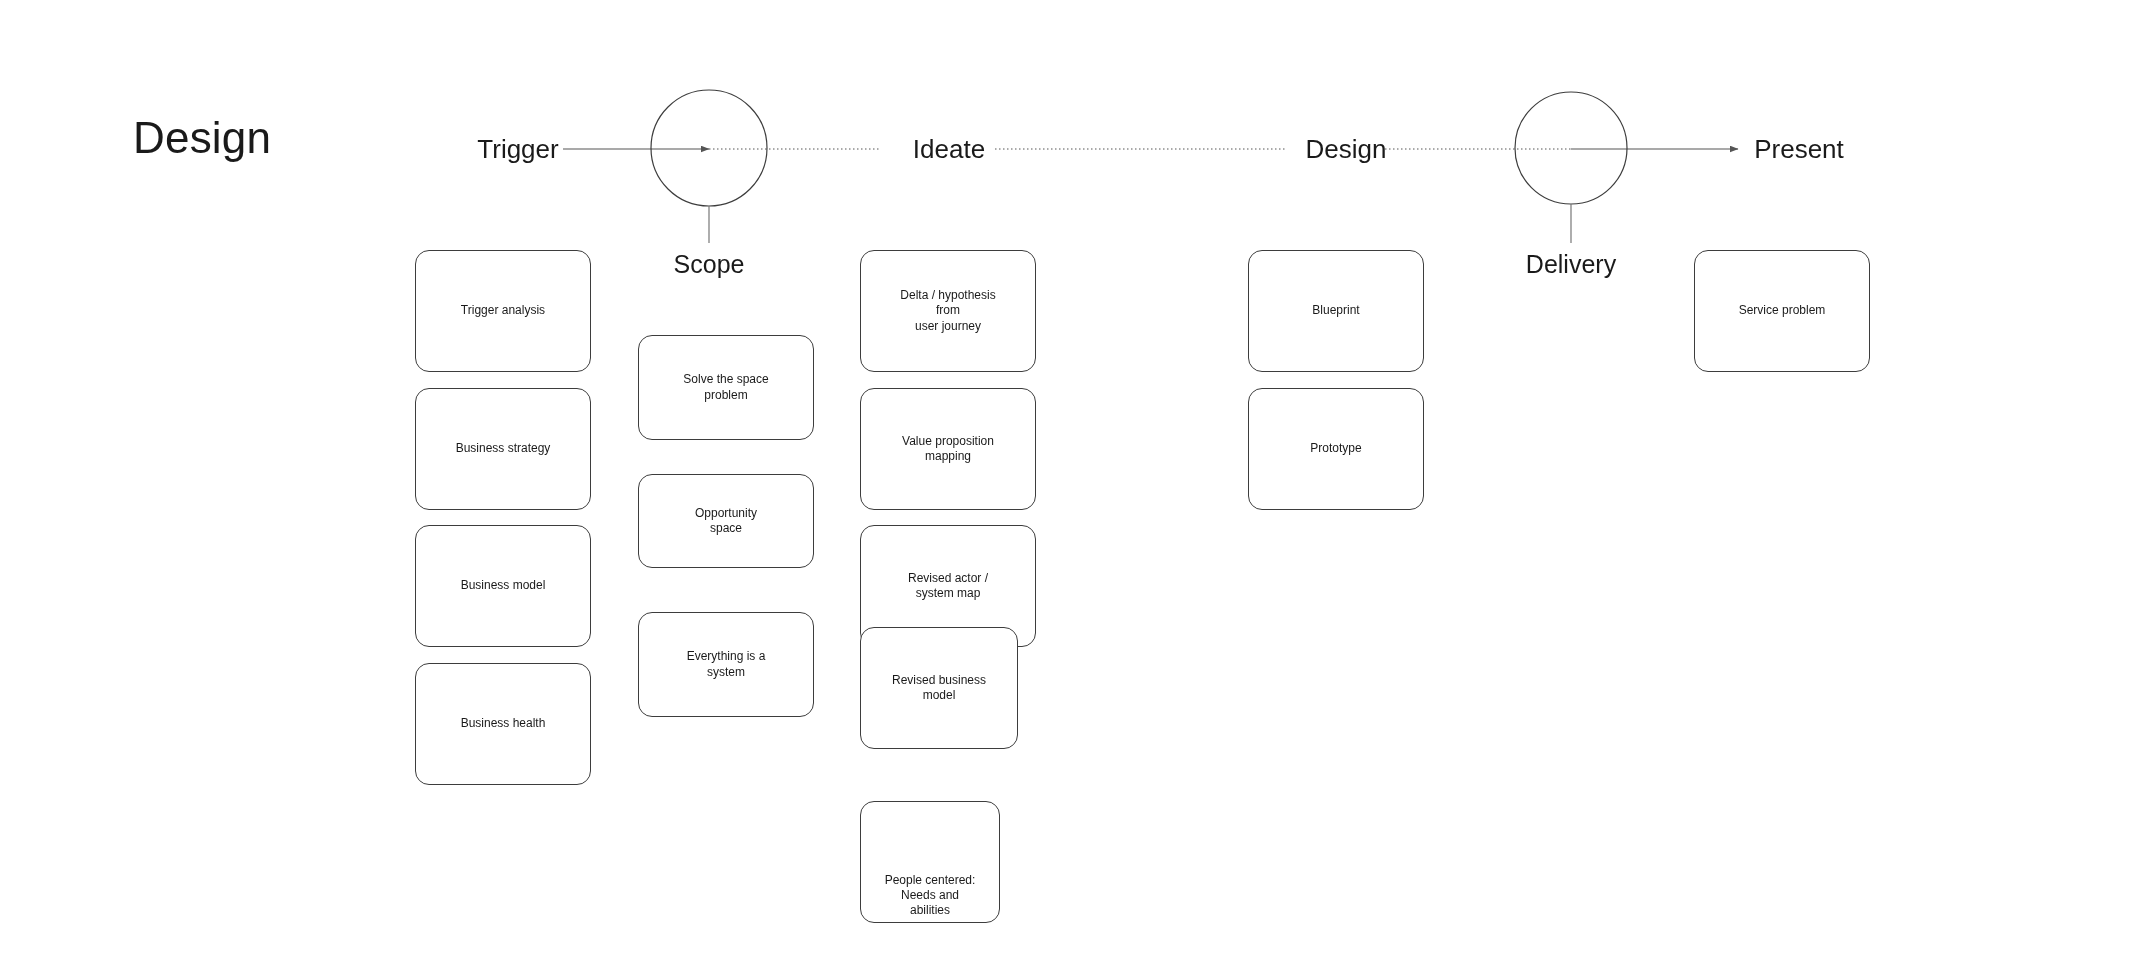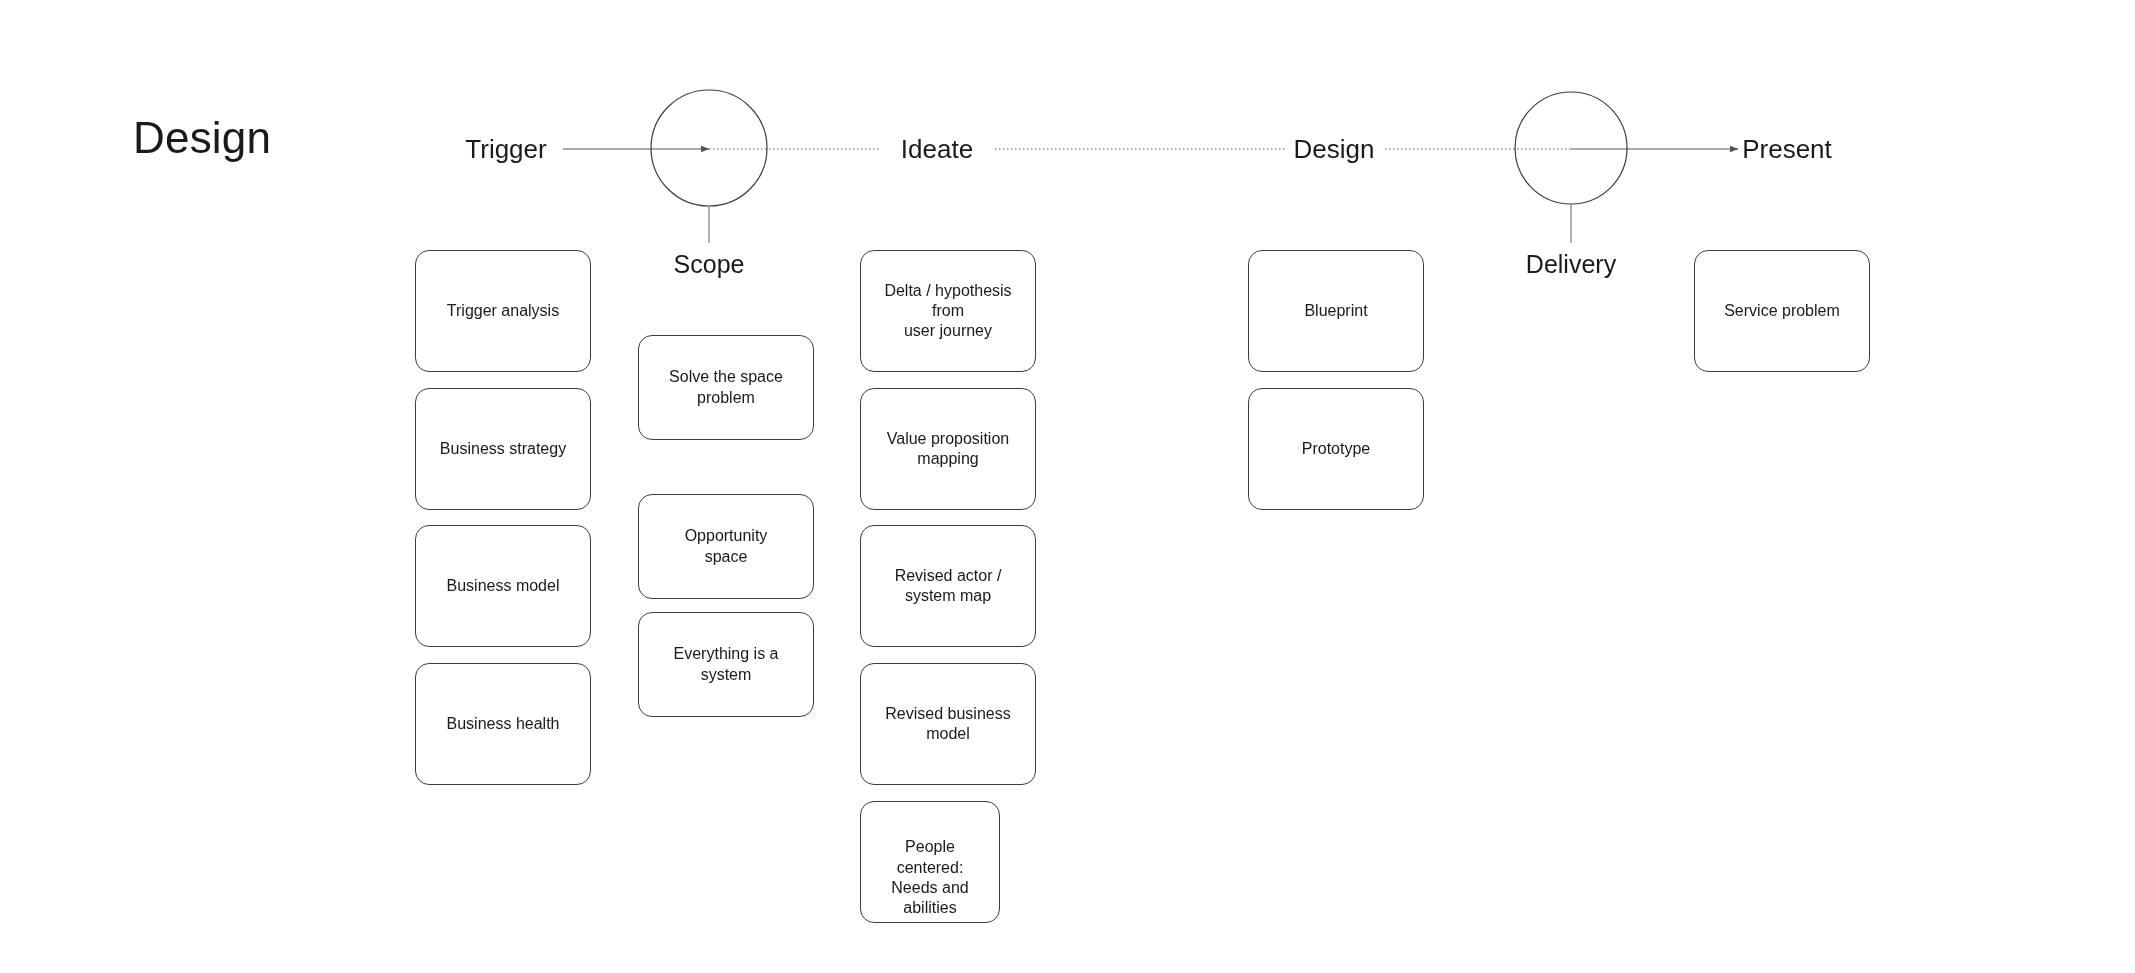--- a/index.html
+++ b/index.html
@@ -42,20 +42,21 @@
     pointer-events: none;
   }
 
   .stage-label {
     position: absolute;
     font-size: 26px;
     font-weight: 400;
     color: #1a1a1a;
     white-space: nowrap;
     transform: translate(-50%, -50%);
+    margin-left: 12px;
   }
 
   .milestone-label {
     position: absolute;
     font-size: 25px;
     font-weight: 400;
     color: #1a1a1a;
     white-space: nowrap;
     transform: translateX(-50%);
   }
@@ -70,21 +71,21 @@
     border: 1px solid #3d3d3d;
     border-radius: 14px;
     background: #ffffff;
     display: flex;
     align-items: center;
     justify-content: center;
     text-align: center;
     padding: 4px 10px;
   }
   .card-label {
-    font-size: 16px;
+    font-size: 12px;
     line-height: 1.26;
     color: #1a1a1a;
     white-space: pre-line;
   }
 </style>
 </head>
 <body>
 
 <div id="canvas">
 
@@ -138,21 +139,21 @@
         </div>
         <div class="card" style="left: 415px; top: 663px; width: 176px; height: 122px; align-items: center;">
           <span class="card-label">Business health</span>
         </div>
       </div>
       <div class="column">
         <div class="card" style="left: 638px; top: 335px; width: 176px; height: 105px;">
           <span class="card-label">Solve the space
 problem</span>
         </div>
-        <div class="card" style="left: 638px; top: 474px; width: 176px; height: 105px; margin-top: 20px;">
+        <div class="card" style="left: 638px; top: 474px; width: 176px; height: 94px;">
           <span class="card-label">Opportunity
 space</span>
         </div>
         <div class="card" style="left: 638px; top: 612px; width: 176px; height: 105px;">
           <span class="card-label">Everything is a
 system</span>
         </div>
       </div>
       <div class="column">
         <div class="card" style="left: 860px; top: 250px; width: 176px; height: 122px;">
@@ -161,21 +162,21 @@
 user journey</span>
         </div>
         <div class="card" style="left: 860px; top: 388px; width: 176px; height: 122px;">
           <span class="card-label">Value proposition
 mapping</span>
         </div>
         <div class="card" style="left: 860px; top: 525px; width: 176px; height: 122px;">
           <span class="card-label">Revised actor /
 system map</span>
         </div>
-        <div class="card" style="left: 860px; top: 663px; width: 176px; height: 122px;">
+        <div class="card" style="left: 860px; top: 627px; width: 158px; height: 122px;">
           <span class="card-label">Revised business
 model</span>
         </div>
         <div class="card" style="left: 860px; top: 801px; width: 140px; height: 122px; align-items: flex-end;">
           <span class="card-label">People centered:
 Needs and
 abilities</span>
         </div>
       </div>
       <div class="column">

